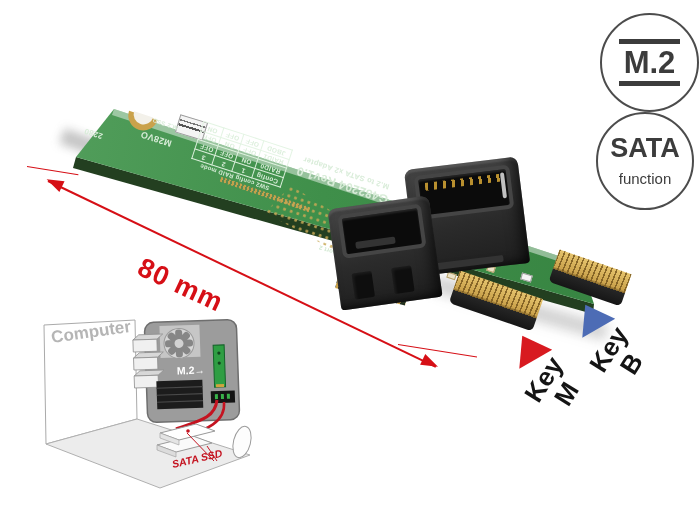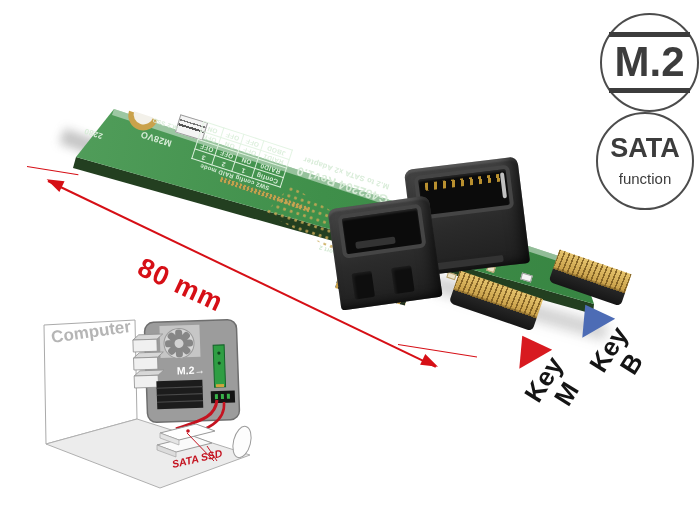--- a/index.html
+++ b/index.html
@@ -95,21 +95,21 @@
   .tri-red{left:510px;top:334px;border-bottom:27px solid #d81a20;transform:rotate(-30deg);}
   .tri-blue{left:573px;top:303px;border-bottom:27px solid #4d6cb5;transform:rotate(-30deg);}
   .key-label{position:absolute;width:74px;text-align:center;color:#141414;font-size:26px;font-weight:600;line-height:1.02;transform:rotate(-58deg);}
   .key-m{left:518px;top:360px;}
   .key-b{left:583px;top:330px;}
 
   
   .badge{position:absolute;border:2.5px solid #4c4c4c;border-radius:50%;background:#fff;
     display:flex;flex-direction:column;align-items:center;justify-content:center;color:#3c3c3c;}
   .badge-m2{left:600px;top:13px;width:95px;height:95px;}
-  .badge-m2 .m2t{font-size:42px;font-weight:bold;border-top:5px solid #3c3c3c;border-bottom:5px solid #3c3c3c;padding:1px 5px;line-height:1.15;}
+  .badge-m2 .m2t{font-size:31px;font-weight:bold;border-top:5px solid #3c3c3c;border-bottom:5px solid #3c3c3c;padding:1px 5px;line-height:1.15;}
   .badge-raid{left:596px;top:112px;width:94px;height:94px;}
   .badge-raid .r1{font-size:27px;font-weight:800;line-height:1;}
   .badge-raid .r2{font-size:15px;margin-top:8px;}
 
   .illu{position:absolute;left:18px;top:316px;}
 </style>
 </head>
 <body>
 
 <div class="stage">

